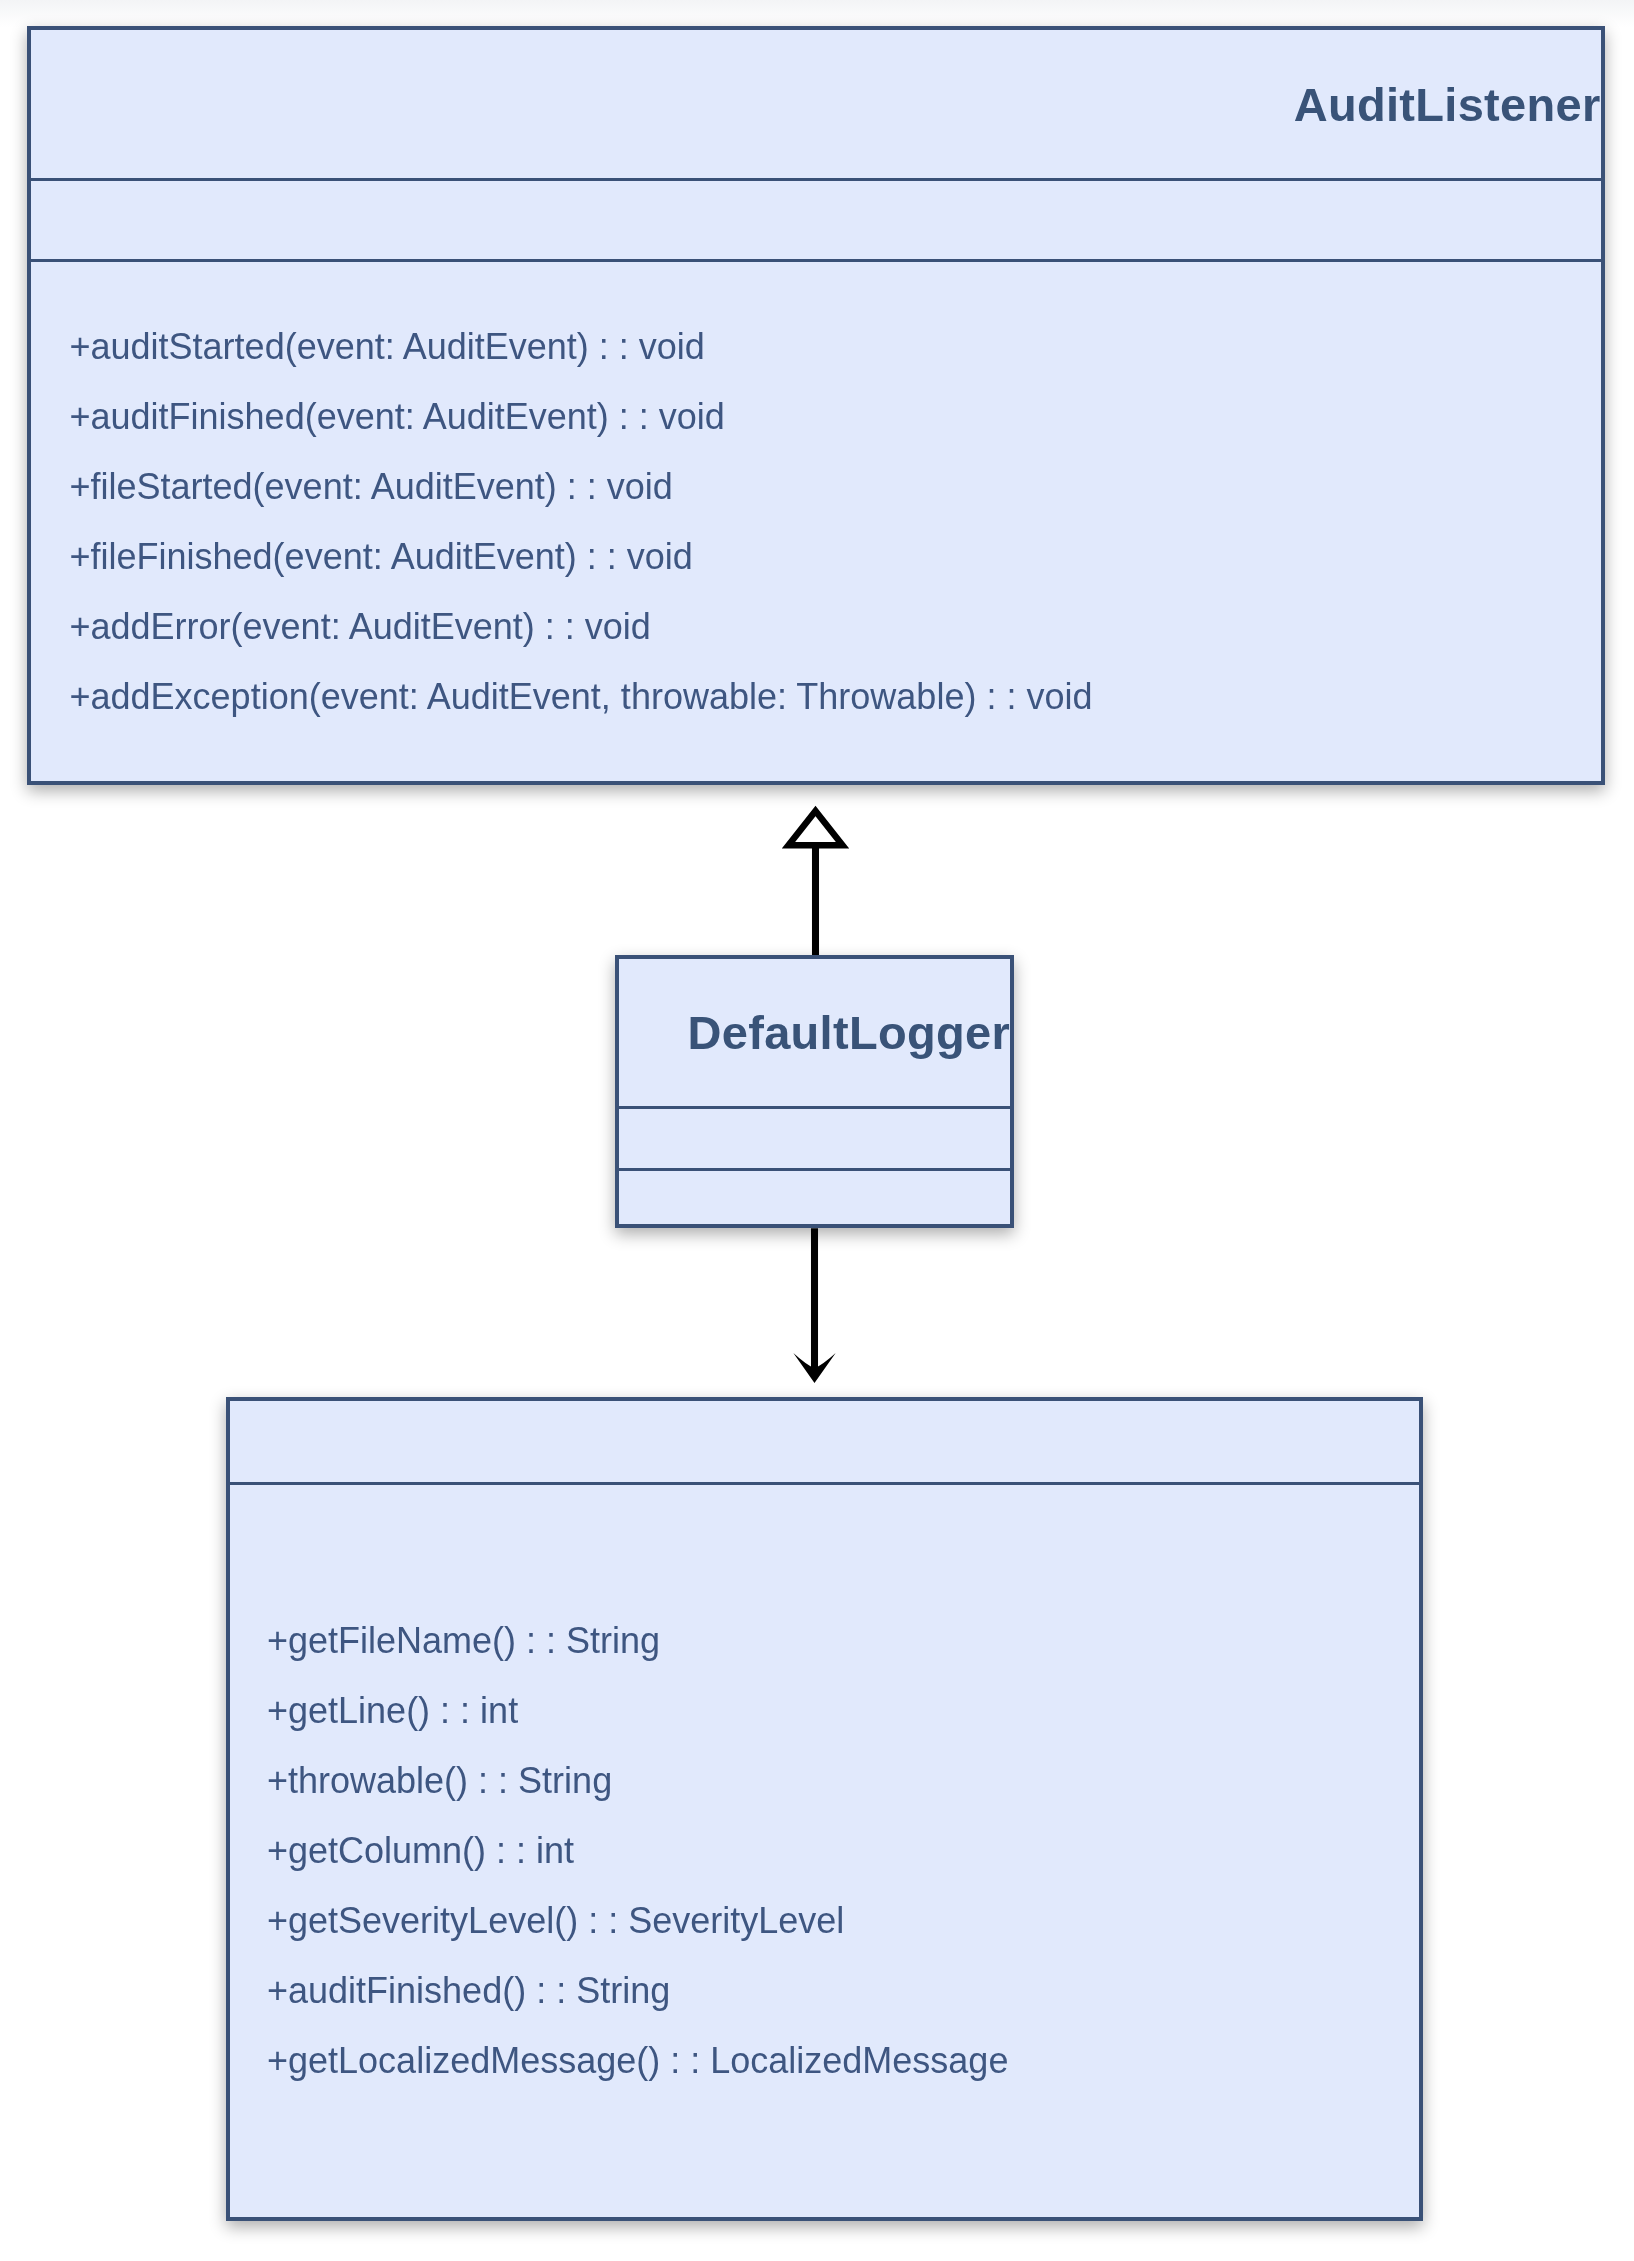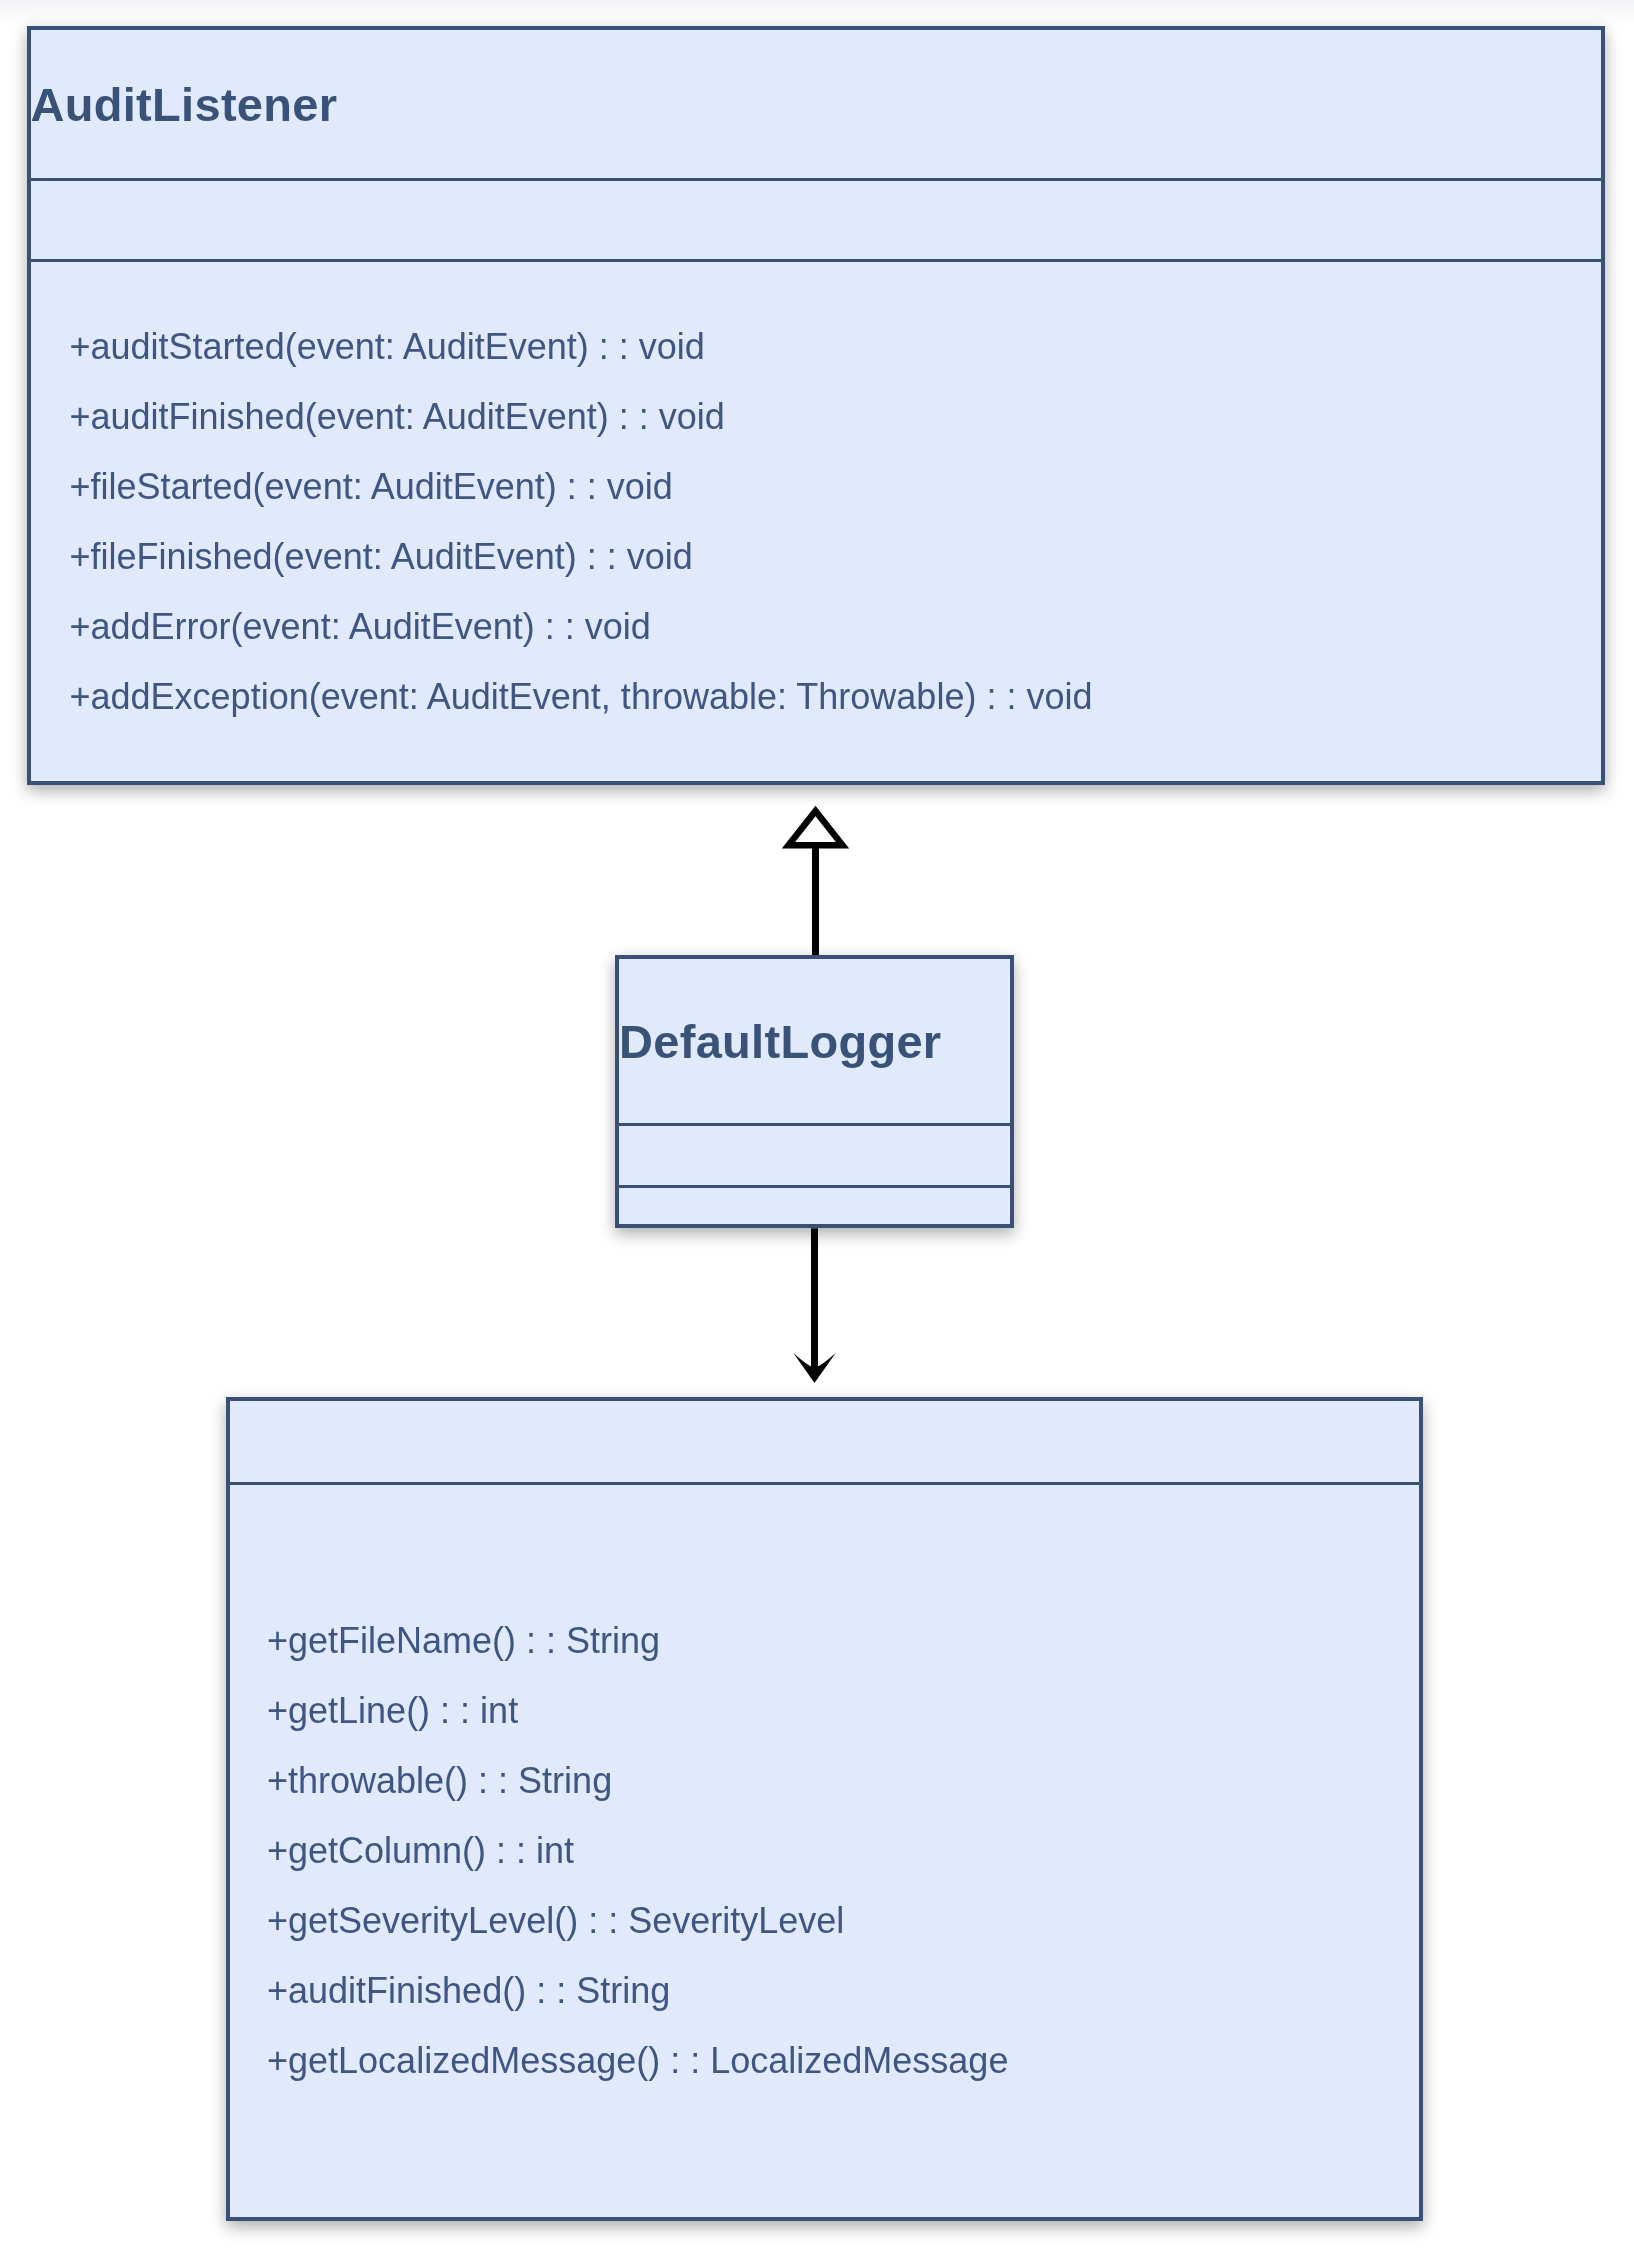--- a/index.html
+++ b/index.html
@@ -29,21 +29,21 @@
   .compartment {
     box-sizing: border-box;
     flex: 0 0 auto;
   }
   .compartment + .compartment {
     border-top: 3.5px solid #3a5177;
   }
   .title-compartment {
     display: flex;
     align-items: center;
-    justify-content: flex-start;
+    justify-content: flex-end;
     font-size: 47px;
     font-weight: bold;
     color: #395378;
     letter-spacing: 0.3px;
   }
   .methods-compartment {
     display: flex;
     flex-direction: column;
     justify-content: center;
     font-size: 36px;
@@ -55,21 +55,21 @@
   }
 
   
   #class-auditlistener { left: 26.5px; top: 26px; width: 1578px; height: 759px; }
   #class-auditlistener .title-compartment   { height: 148px; }
   #class-auditlistener .attrs-compartment   { height: 81px; }
   #class-auditlistener .methods-compartment { flex: 1 1 auto; padding-left: 39px; }
 
   
   #class-defaultlogger { left: 615px; top: 955px; width: 399px; height: 273px; }
-  #class-defaultlogger .title-compartment   { height: 164px; border-radius: 32px; }
+  #class-defaultlogger .title-compartment   { height: 147px; border-radius: 32px; }
   #class-defaultlogger .attrs-compartment   { height: 62px; }
   #class-defaultlogger .methods-compartment { flex: 1 1 auto; }
 
   
   #class-auditevent { left: 226px; top: 1397px; width: 1197px; height: 824px; }
   #class-auditevent .title-compartment   { height: 147px; }
   #class-auditevent .attrs-compartment   { height: 81px; }
   #class-auditevent .methods-compartment { flex: 1 1 auto; padding-left: 37px; }
 
   

